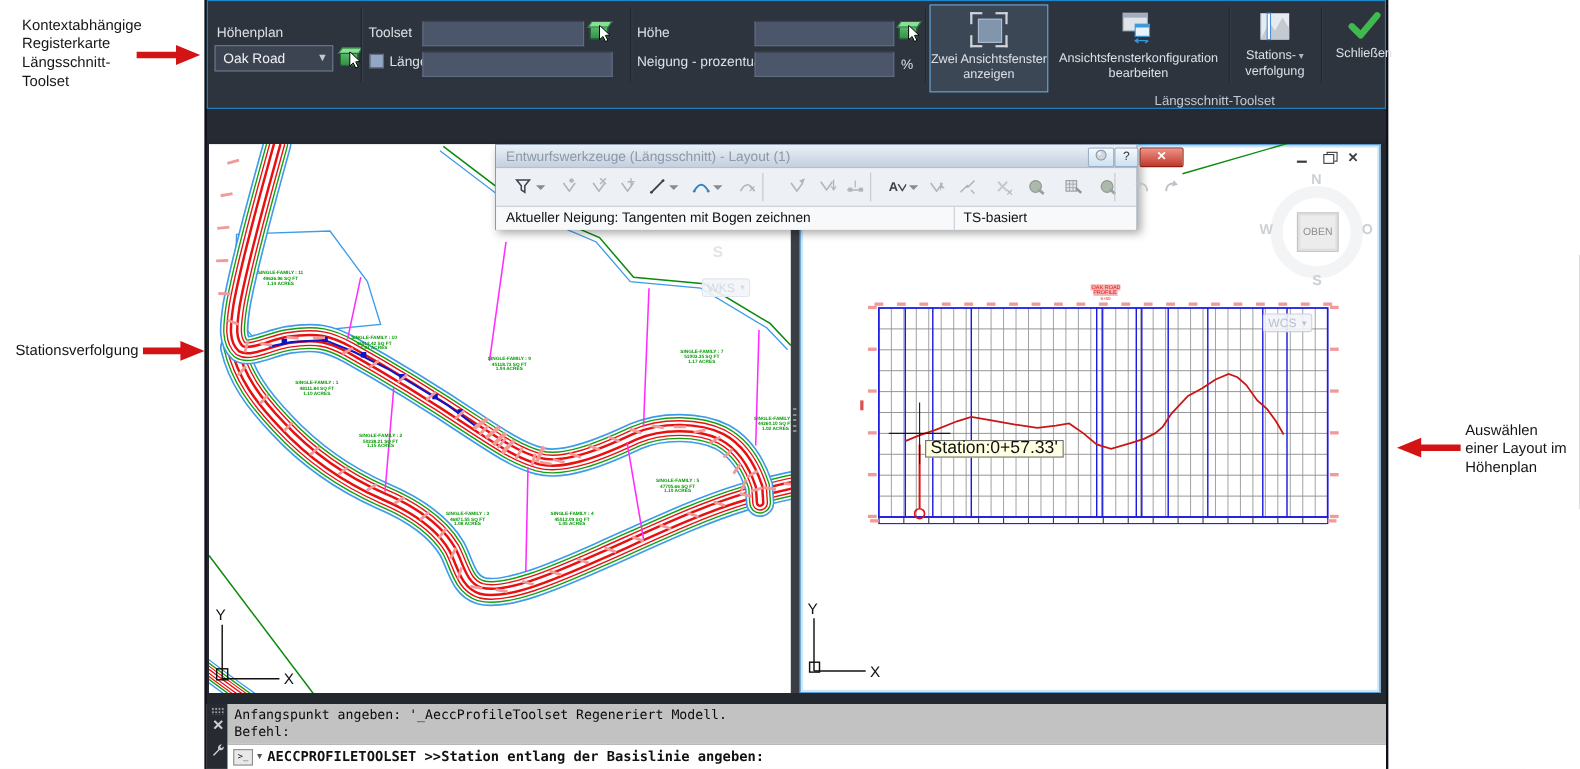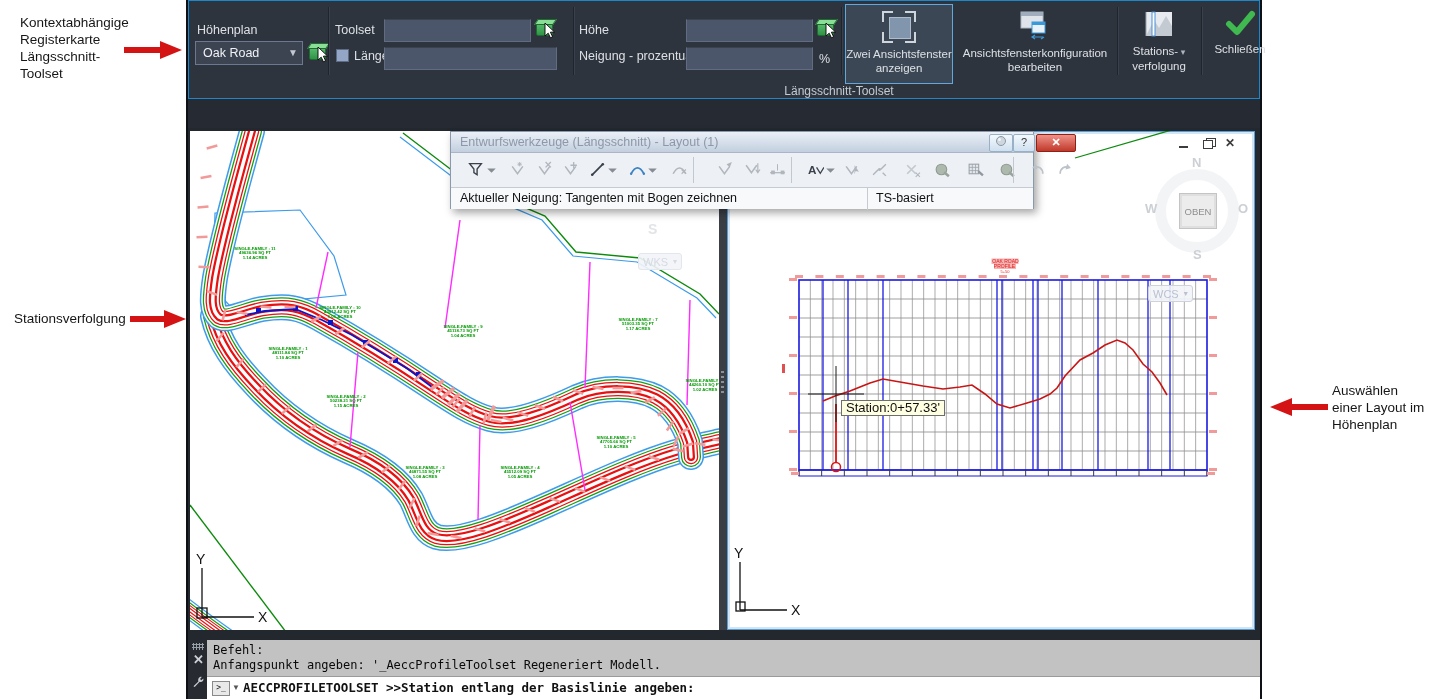--- a/index.html
+++ b/index.html
@@ -27,21 +27,21 @@
   .pick{position:absolute;width:24px;height:20px;}
   .pick-box{position:absolute;left:0;top:2px;width:15px;height:13px;background:linear-gradient(#62c273,#2f9447);
             border:1px solid #1f6b31;border-radius:2px;}
   .pick-box:before{content:"";position:absolute;left:-1px;top:-3px;width:17px;height:4px;background:#8adf97;
             border:1px solid #1f6b31;transform:skewX(-35deg);}
   .pick svg{position:absolute;left:8px;top:4px;}
   .chk{position:absolute;width:13px;height:13px;background:#93a6c5;border:1px solid #5d6b84;box-sizing:border-box;}
   .rb-btn{position:absolute;top:3px;height:80px;color:#dce0e5;text-align:center;font-size:11.5px;line-height:14px;cursor:default;}
   .rb-btn.sel{background:#3c4755;border:1px solid #62a7dd;box-sizing:border-box;}
   .rb-btn .ic{display:block;margin:6px auto 4px auto;}
-  #panel-label{position:absolute;left:330px;top:83px;width:640px;text-align:center;color:#c4cad2;font-size:12px;}
+  #panel-label{position:absolute;left:330px;top:83px;width:640px;text-align:right;color:#c4cad2;font-size:12px;}
   .pct{position:absolute;color:#dce0e5;}
 
   
   .icon-frame{position:relative;width:34px;height:32px;}
   .icon-frame .corner{position:absolute;width:9px;height:9px;border:2px solid #cfd5dc;}
   .icon-frame .c1{left:0;top:0;border-right:none;border-bottom:none;}
   .icon-frame .c2{right:0;top:0;border-left:none;border-bottom:none;}
   .icon-frame .c3{left:0;bottom:0;border-right:none;border-top:none;}
   .icon-frame .c4{right:0;bottom:0;border-left:none;border-top:none;}
   .icon-frame .inner{position:absolute;left:7px;top:6px;width:20px;height:20px;background:#8195ac;border:1px solid #aebccc;}
@@ -71,21 +71,21 @@
           color:#b9c1d0;font-size:11px;display:flex;align-items:center;padding:0 4px;gap:5px;}
   .ucsbadge.dim{color:#d5dae3;border-color:#e3e6ee;}
   .ucsbadge .tri{font-size:8px;}
 
   
   #pf-title{position:absolute;left:233px;top:128px;width:90px;text-align:center;color:#e02020;font-size:10px;
             line-height:10px;transform:scale(.5);transform-origin:center top;}
   #pf-title .hl{background:#f7b2b2;padding:0 2px;}
   #pf-title .sub{color:#e02020;font-size:8px;}
   #tooltip{position:absolute;left:114px;top:269px;background:#ffffe1;border:1px solid #6e6e6e;color:#111;
-           font-size:13px;padding:0px 4px;line-height:14px;white-space:nowrap;}
+           font-size:16px;padding:0px 4px;line-height:14px;white-space:nowrap;}
 
   
   #vcube{position:absolute;left:418px;top:28px;width:104px;height:104px;}
   #vcube .ring{position:absolute;left:10px;top:10px;width:84px;height:84px;border-radius:50%;
                border:11px solid rgba(228,231,235,.45);box-sizing:border-box;}
   #vcube .lt{position:absolute;color:#ccd0d5;font-weight:bold;font-size:13px;}
   #vcube .top{position:absolute;left:34px;top:34px;width:36px;height:34px;background:#ececec;border:1px solid #c4c4c4;
               box-shadow:inset 0 0 0 2px #dfdfdf;color:#8e8e8e;font-size:9.5px;display:flex;align-items:center;justify-content:center;}
   .wbtns{position:absolute;right:14px;top:6px;display:flex;gap:7px;}
   .wbtn{width:17px;height:14px;position:relative;}
@@ -629,22 +629,22 @@
 
   <div id="cmd">
     <div id="cmd-strip">
       <span class="dots"></span>
       <span class="x">✕</span>
       <svg style="position:absolute;left:3px;top:34px;" width="14" height="14" viewBox="0 0 17 17">
         <path d="M3,15 L9,9 C8,6 10,3 13,3.5 L11,6 L12.5,7.5 L15,5.5 C15.8,8.5 12.8,10.5 10.5,9.5 L4.5,15.8 Z" fill="#c8ccd2"></path>
       </svg>
     </div>
     <div id="cmd-hist">
+      <div>Anfangspunkt angeben: '_AeccProfileToolset Regeneriert Modell.</div>
       <div>Befehl:</div>
-      <div>Anfangspunkt angeben: '_AeccProfileToolset Regeneriert Modell.</div>
     </div>
     <div id="cmd-active">
       <span class="pico">&gt;_</span>
       <span class="pcar">▼</span>
       <span class="ptxt">AECCPROFILETOOLSET &gt;&gt;Station entlang der Basislinie angeben:</span>
     </div>
   </div>
 </div>
 
 <div id="ftoolbar">

